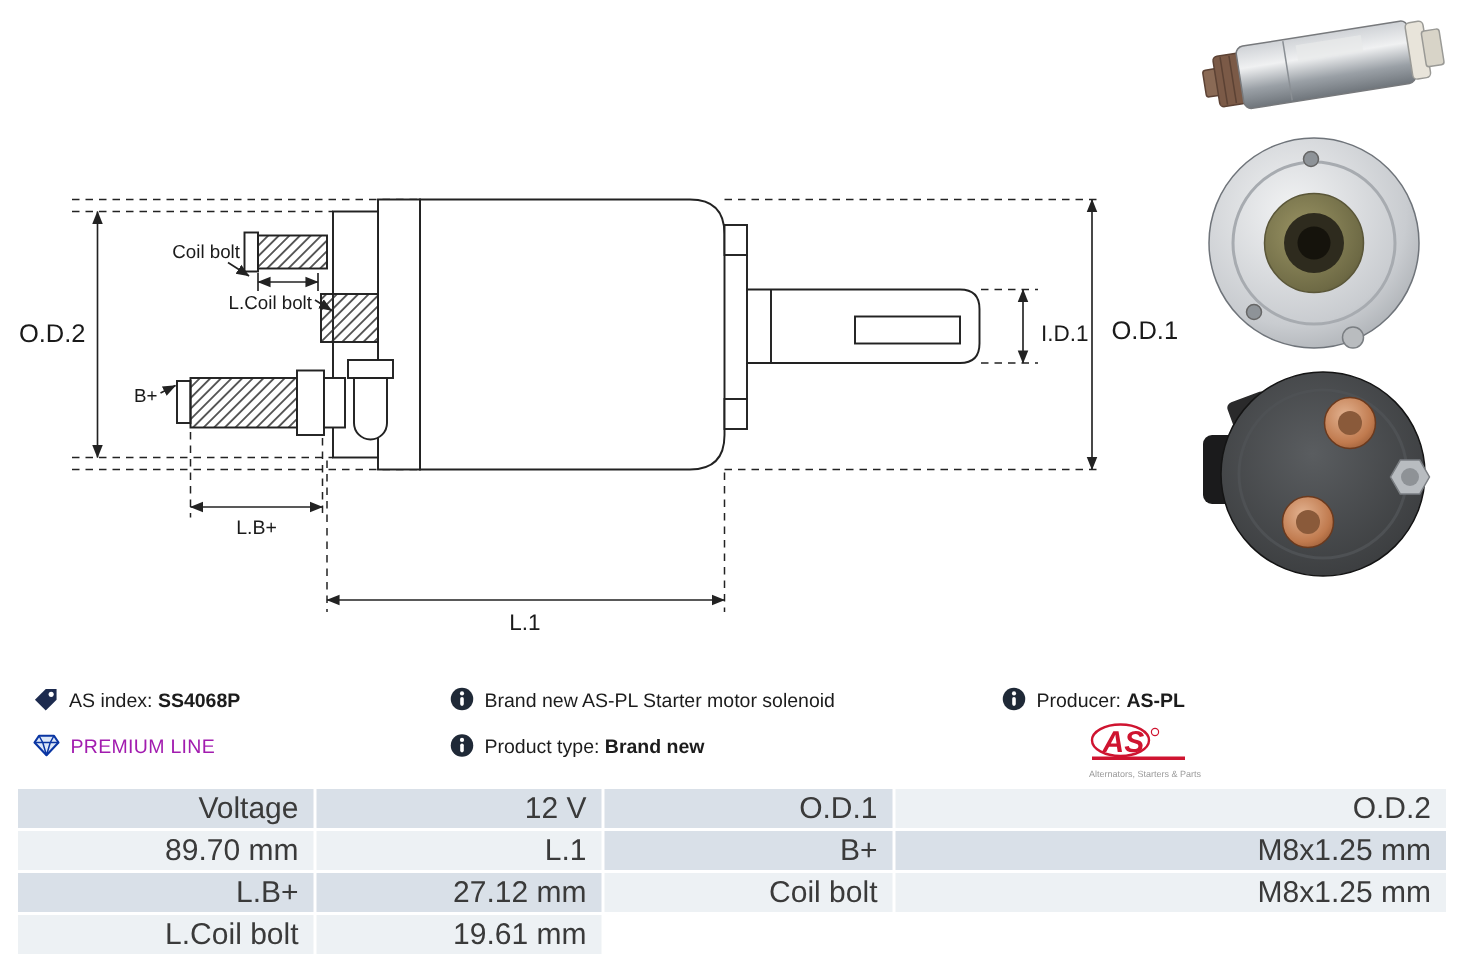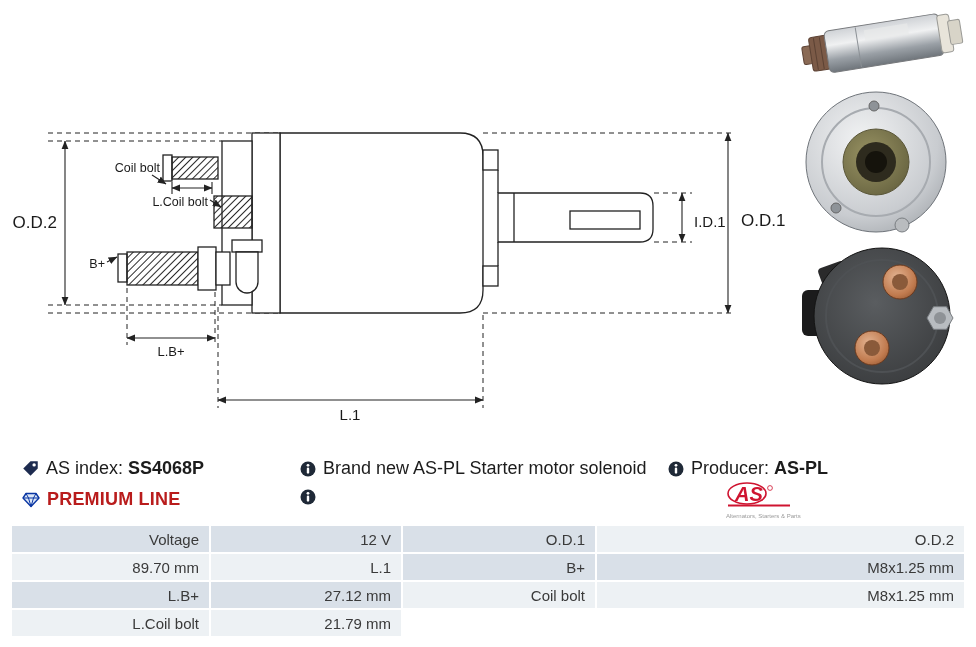--- a/index.html
+++ b/index.html
@@ -4,34 +4,34 @@
 <style>
   html,body{margin:0;padding:0;}
   body{
     width:976px;height:647px;position:relative;overflow:hidden;
     background:#ffffff;color:#1c1c1c;
     font-family:"Liberation Sans", sans-serif;
   }
   .abs{position:absolute;}
   .info-item{
     position:absolute;display:flex;align-items:center;gap:7px;
-    font-size:18px;color:#1c1c1c;white-space:nowrap;
+    font-size:13px;color:#1c1c1c;white-space:nowrap;
   }
   .info-item b{font-weight:bold;}
-  .premium-text{color:#b91c1c;font-weight:bold;letter-spacing:.2px;}
+  .premium-text{color:#a21caf;font-weight:normal;letter-spacing:.2px;}
   .aspl-logo{position:absolute;width:66px;text-align:center;}
   .logo-sub{font-size:6px;color:#9a9a9a;margin-top:1px;white-space:nowrap;}
   .spec-table{
     position:absolute;left:12px;top:526px;width:952px;
     display:grid;grid-template-columns:197px 190px 192px 1fr;
     grid-auto-rows:26px;gap:2px;
   }
   .cell{
     display:flex;align-items:center;justify-content:flex-end;
-    padding-right:10px;font-size:15px;color:#3a3a3a;
+    padding-right:10px;font-size:20px;color:#3a3a3a;
   }
   .row-a{background:#d9e0e8;}
   .row-b{background:#edf1f4;}
 </style>
 </head>
 <body>
 
 <svg class="abs" style="left:0;top:0" width="795" height="445" viewBox="0 0 795 445">
   <defs>
     <pattern id="hatch" patternUnits="userSpaceOnUse" width="5" height="5" patternTransform="rotate(45)">
@@ -217,20 +217,21 @@
   </svg>
   <span class="premium-text">PREMIUM LINE</span>
 </div>
 
 <div class="info-item" style="left:300px;top:489px">
   <svg width="16" height="16" viewBox="0 0 16 16">
     <circle cx="8" cy="8" r="7.5" fill="#1f2937"></circle>
     <circle cx="8" cy="4.3" r="1.4" fill="#fff"></circle>
     <rect x="6.8" y="6.6" width="2.4" height="6" rx="1.2" fill="#fff"></rect>
   </svg>
+  <span><span>Product type:</span> <b>Brand new</b></span>
 </div>
 
 <div class="aspl-logo" style="left:726px;top:481px">
   <svg width="66" height="27" viewBox="0 0 66 27">
     <ellipse cx="21" cy="12.5" rx="19" ry="10.5" fill="none" stroke="#cf1430" stroke-width="1.6"></ellipse>
     <text x="9" y="20" font-size="20" font-weight="bold" font-style="italic" fill="#cf1430">AS</text>
     <line x1="2" y1="24.5" x2="64" y2="24.5" stroke="#cf1430" stroke-width="2.2"></line>
     <circle cx="44" cy="7" r="2.4" fill="none" stroke="#cf1430" stroke-width="0.8"></circle>
   </svg>
   <div class="logo-sub">Alternators, Starters &amp; Parts</div>
@@ -246,14 +247,14 @@
   <div class="cell row-b">L.1</div>
 
   <div class="cell row-a">B+</div>
   <div class="cell row-a">M8x1.25 mm</div>
   <div class="cell row-a">L.B+</div>
   <div class="cell row-a">27.12 mm</div>
 
   <div class="cell row-b">Coil bolt</div>
   <div class="cell row-b">M8x1.25 mm</div>
   <div class="cell row-b">L.Coil bolt</div>
-  <div class="cell row-b">21.79 mm</div>
+  <div class="cell row-b">19.61 mm</div>
 </div>
 
 </body></html>

